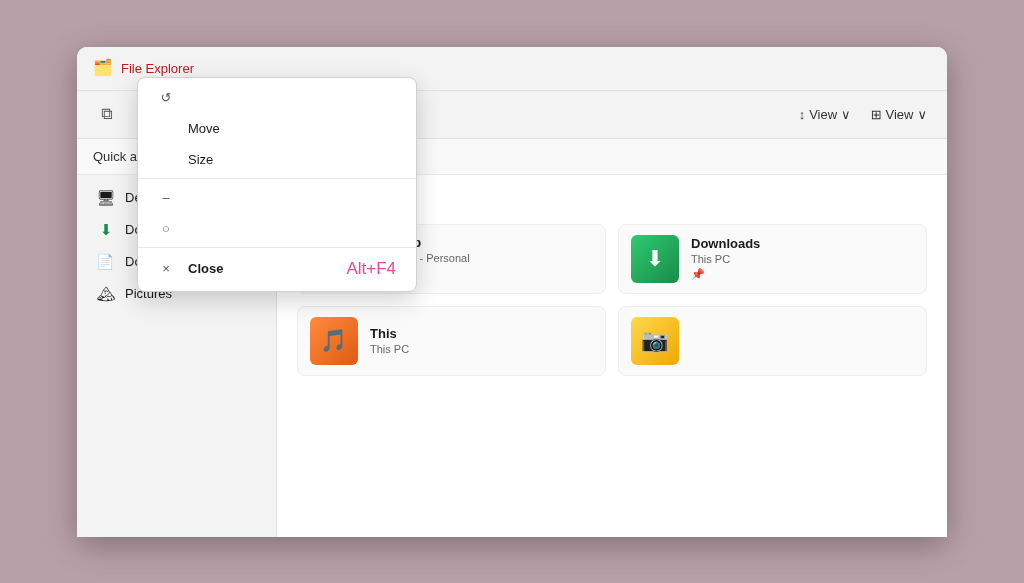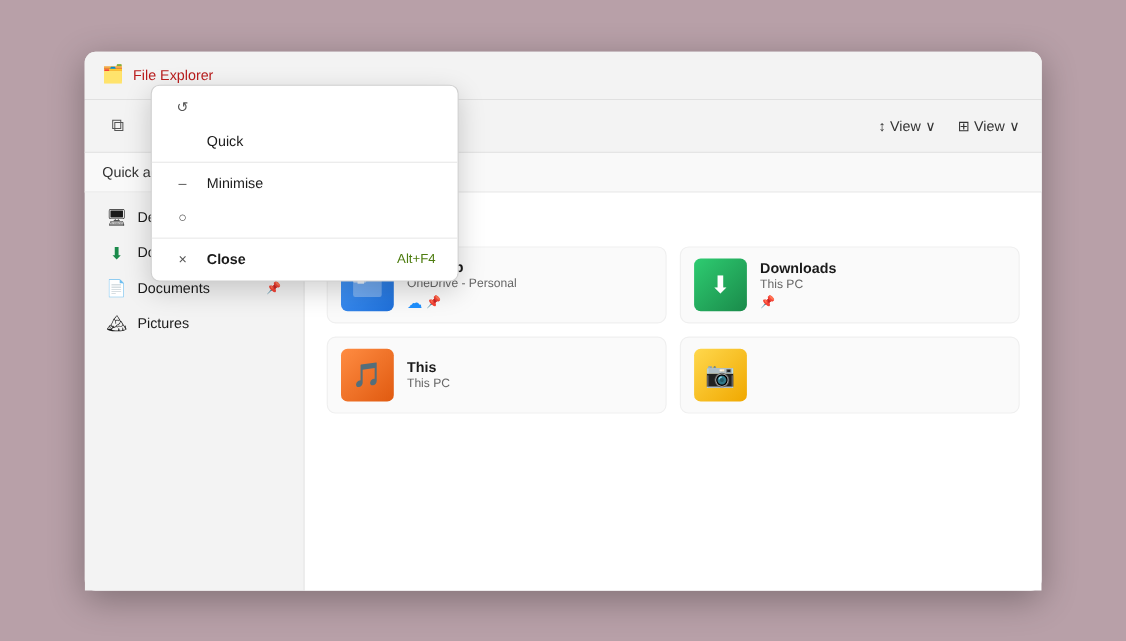--- a/index.html
+++ b/index.html
@@ -200,21 +200,21 @@
     .menu-item.disabled { color: #aaa; cursor: default; }
     .menu-item-icon {
       width: 16px;
       display: flex;
       align-items: center;
       justify-content: center;
       font-size: 13px;
       color: #555;
     }
     .menu-item-label { flex: 1; }
-    .menu-item-shortcut { color: #4d7c0f; font-size: 12px; }
+    .menu-item-shortcut { color: #ec4899; font-size: 17px; }
     .menu-item.bold .menu-item-label { font-weight: 700; }
     .menu-divider { height: 1px; background: #e8e8e8; margin: 3px 0; }
     
     .folder-desktop { background: linear-gradient(135deg, #4a9eff, #1e6fd9); }
     .folder-downloads { background: linear-gradient(135deg, #2ecc71, #1a8a4a); }
     .folder-music { background: linear-gradient(135deg, #ff8c42, #e05a10); }
     .folder-screenshots { background: linear-gradient(135deg, #ffd84d, #f0a800); }
     
     .cloud-icon { color: #1e90ff; font-size: 14px; }
   </style>
@@ -227,26 +227,29 @@
     <span class="title-bar-icon">🗂️</span>
     <span class="title-bar-text">File Explorer</span>
   </div>
 
   <div class="context-menu">
     <div class="menu-item disabled">
       <span class="menu-item-icon">↺</span>
     </div>
     <div class="menu-item">
       <span class="menu-item-icon"></span>
-      <span class="menu-item-label">Quick</span>
+      <span class="menu-item-label">Move</span>
+    </div>
+    <div class="menu-item">
+      <span class="menu-item-icon"></span>
+      <span class="menu-item-label">Size</span>
     </div>
     <div class="menu-divider"></div>
     <div class="menu-item">
       <span class="menu-item-icon">–</span>
-      <span class="menu-item-label">Minimise</span>
     </div>
     <div class="menu-item">
       <span class="menu-item-icon">○</span>
     </div>
     <div class="menu-divider"></div>
     <div class="menu-item bold">
       <span class="menu-item-icon">×</span>
       <span class="menu-item-label">Close</span>
       <span class="menu-item-shortcut">Alt+F4</span>
     </div>

